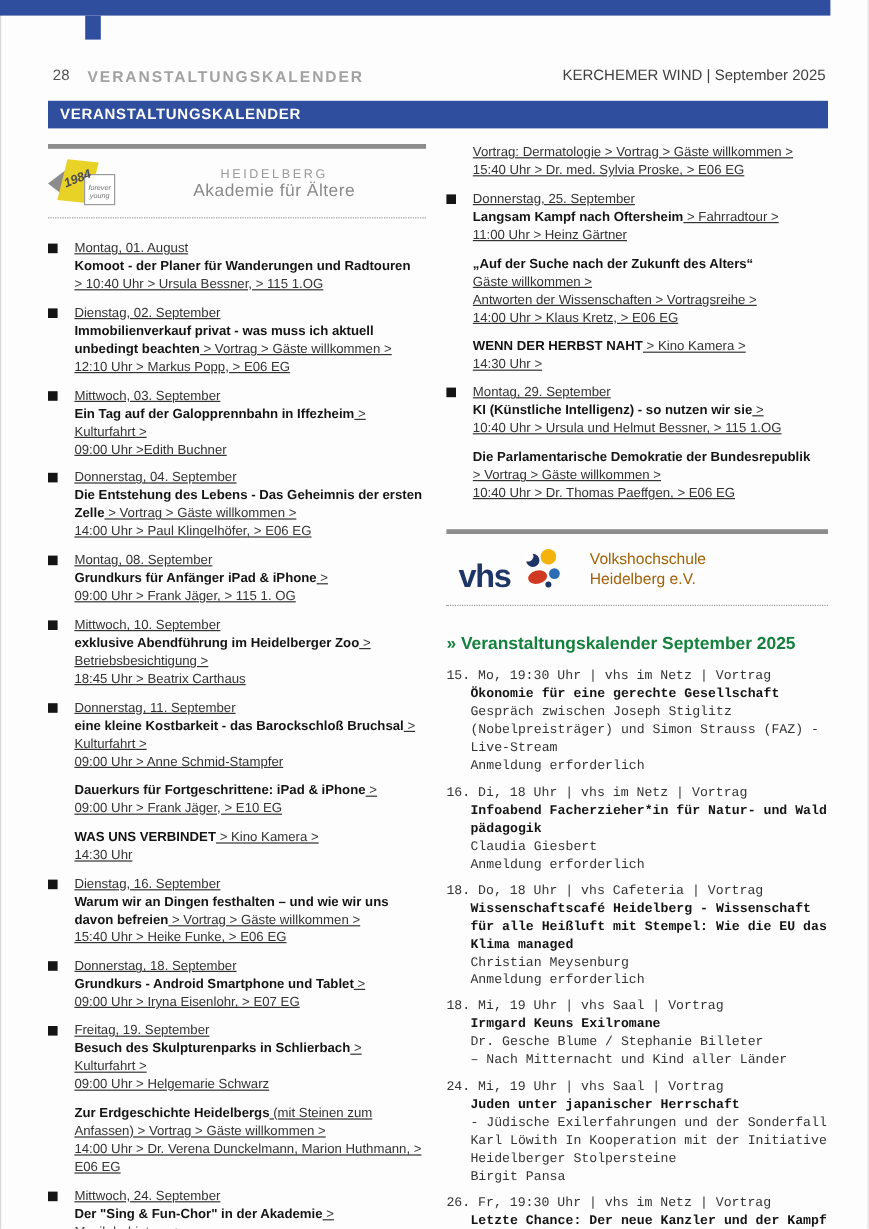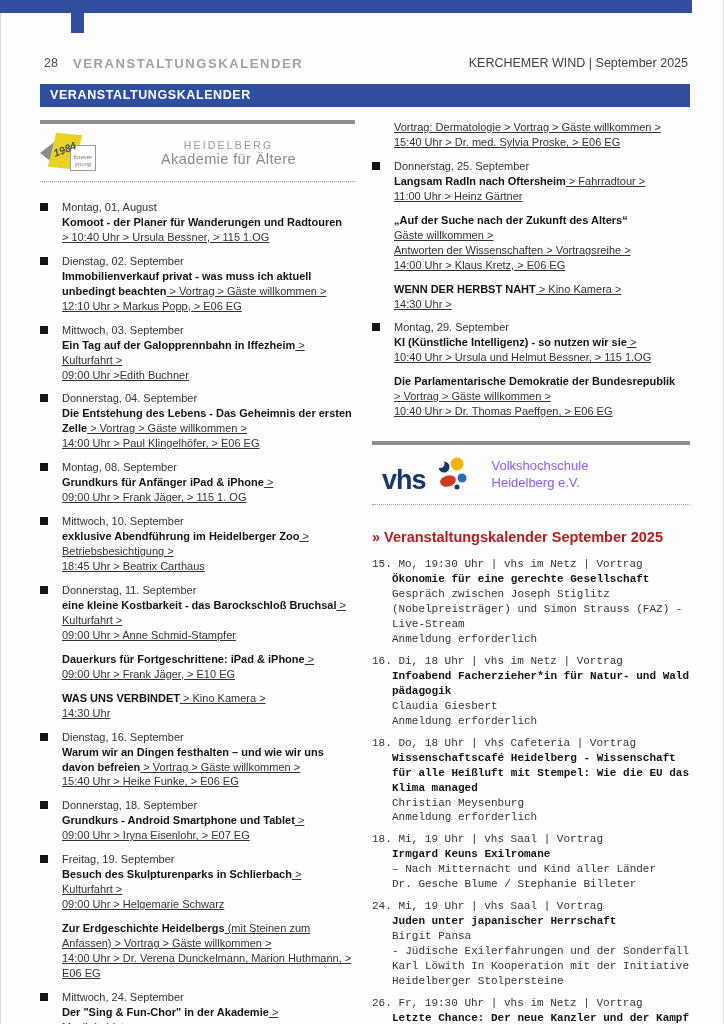--- a/index.html
+++ b/index.html
@@ -36,31 +36,31 @@
   .aka-tri{position:absolute;left:0;top:9px;width:0;height:0;border-top:13px solid transparent;border-bottom:13px solid transparent;border-right:17px solid #8c8c8c;}
   .aka-yellow{position:absolute;left:12px;top:3px;width:26px;height:34px;background:#e8d226;transform:skew(-14deg,6deg);}
   .aka-white{position:absolute;left:30px;top:14px;width:26px;height:26px;background:#fff;border:1px solid #9a9a9a;box-sizing:border-box;
     display:flex;flex-direction:column;justify-content:flex-end;align-items:center;padding-bottom:2px;}
   .aka-tag{font-size:6px;font-style:italic;color:#777;line-height:1.2;white-space:pre-line;text-align:center;}
   .aka-year{position:absolute;left:13px;top:12px;transform:rotate(-22deg);font-size:10.5px;font-style:italic;color:#4d4d4d;font-weight:bold;}
   
   .evts{margin-top:18px;font-size:11px;line-height:1.36;}
   .evt{position:relative;padding-left:22px;margin-bottom:9px;}
   .bullet{position:absolute;left:0;top:3px;width:8px;height:8px;background:#151515;}
-  .evt-date{color:#333;}
+  .evt-date{color:#333;text-decoration:underline;}
   .evt-item{margin:0;}
   .evt-item + .evt-item{margin-top:9px;}
   .evt-title{font-weight:bold;color:#141414;}
   .evt-after,.evt-line{color:#333;text-decoration:underline;}
   
   .vhs-block{margin-top:22px;}
   .vhs-row{display:flex;align-items:center;gap:10px;min-height:46px;padding-left:10px;}
   .vhs-word{font-size:27px;font-weight:bold;color:#1d3667;letter-spacing:-1px;line-height:1;margin-top:10px;}
-  .vhs-name{font-size:13px;color:#8b5cf6;line-height:1.3;margin-left:12px;}
-  .vhs-heading{font-size:14.5px;font-weight:bold;color:#b91c1c;margin:24px 0 12px;white-space:nowrap;}
+  .vhs-name{font-size:13px;color:#a16207;line-height:1.3;margin-left:12px;}
+  .vhs-heading{font-size:14.5px;font-weight:bold;color:#15803d;margin:24px 0 12px;white-space:nowrap;}
   .vevts{font-size:11px;line-height:1.36;}
   .vevt{padding-left:20px;margin-bottom:7px;font-family:Liberation Mono, monospace;}
   .vevt-head{text-indent:-20px;color:#333;}
   .vevt-title{font-weight:bold;color:#141414;}
   .vevt-line{color:#333;}
 </style>
 </head>
 <body>
 
 <div class="page-edges"></div>
@@ -208,21 +208,21 @@
         <div class="evt">
           <div class="evt-item">
             <div class="evt-p"><span class="evt-after">Vortrag: Dermatologie &gt; Vortrag &gt; Gäste willkommen &gt;</span></div>
             <div class="evt-line">15:40 Uhr &gt; Dr. med. Sylvia Proske, &gt; E06 EG</div>
           </div>
         </div>
         <div class="evt">
           <span class="bullet"></span>
           <div class="evt-date">Donnerstag, 25. September</div>
           <div class="evt-item">
-            <div class="evt-p"><span class="evt-title">Langsam Radln nach Oftersheim</span><span class="evt-after"> &gt; Fahrradtour &gt;</span></div>
+            <div class="evt-p"><span class="evt-title">Langsam Kampf nach Oftersheim</span><span class="evt-after"> &gt; Fahrradtour &gt;</span></div>
             <div class="evt-line">11:00 Uhr &gt; Heinz Gärtner</div>
           </div>
           <div class="evt-item">
             <div class="evt-p"><span class="evt-title">„Auf der Suche nach der Zukunft des Alters“</span></div>
             <div class="evt-line">Gäste willkommen &gt;</div>
             <div class="evt-line">Antworten der Wissenschaften &gt; Vortragsreihe &gt;</div>
             <div class="evt-line">14:00 Uhr &gt; Klaus Kretz, &gt; E06 EG</div>
           </div>
           <div class="evt-item">
             <div class="evt-p"><span class="evt-title">WENN DER HERBST NAHT</span><span class="evt-after"> &gt; Kino Kamera &gt;</span></div>
@@ -278,28 +278,28 @@
           </div>
           <div class="vevt">
             <div class="vevt-head">18. Do, 18 Uhr | vhs Cafeteria | Vortrag</div>
             <div class="vevt-title">Wissenschaftscafé Heidelberg - Wissenschaft für alle Heißluft mit Stempel: Wie die EU das Klima managed</div>
             <div class="vevt-line">Christian Meysenburg</div>
             <div class="vevt-line">Anmeldung erforderlich</div>
           </div>
           <div class="vevt">
             <div class="vevt-head">18. Mi, 19 Uhr | vhs Saal | Vortrag</div>
             <div class="vevt-title">Irmgard Keuns Exilromane</div>
+            <div class="vevt-line">Dr. Gesche Blume / Stephanie Billeter</div>
             <div class="vevt-line">– Nach Mitternacht und Kind aller Länder</div>
-            <div class="vevt-line">Dr. Gesche Blume / Stephanie Billeter</div>
           </div>
           <div class="vevt">
             <div class="vevt-head">24. Mi, 19 Uhr | vhs Saal | Vortrag</div>
             <div class="vevt-title">Juden unter japanischer Herrschaft</div>
+            <div class="vevt-line">- Jüdische Exilerfahrungen und der Sonderfall Karl Löwith In Kooperation mit der Initiative Heidelberger Stolpersteine</div>
             <div class="vevt-line">Birgit Pansa</div>
-            <div class="vevt-line">- Jüdische Exilerfahrungen und der Sonderfall Karl Löwith In Kooperation mit der Initiative Heidelberger Stolpersteine</div>
           </div>
           <div class="vevt">
             <div class="vevt-head">26. Fr, 19:30 Uhr | vhs im Netz | Vortrag</div>
             <div class="vevt-title">Letzte Chance: Der neue Kanzler und der Kampf um die Demokratie</div>
           </div>
         </div>
     </div>
   </div>
 </div>
 

